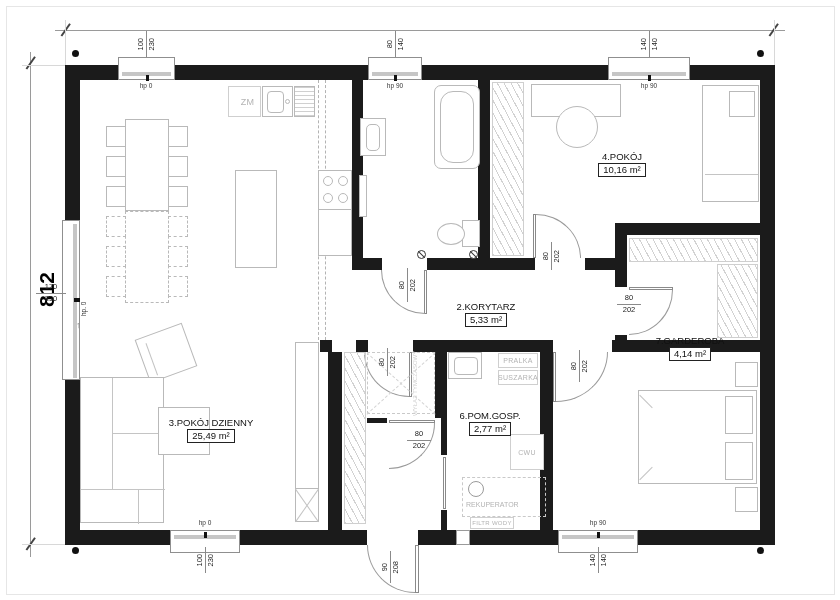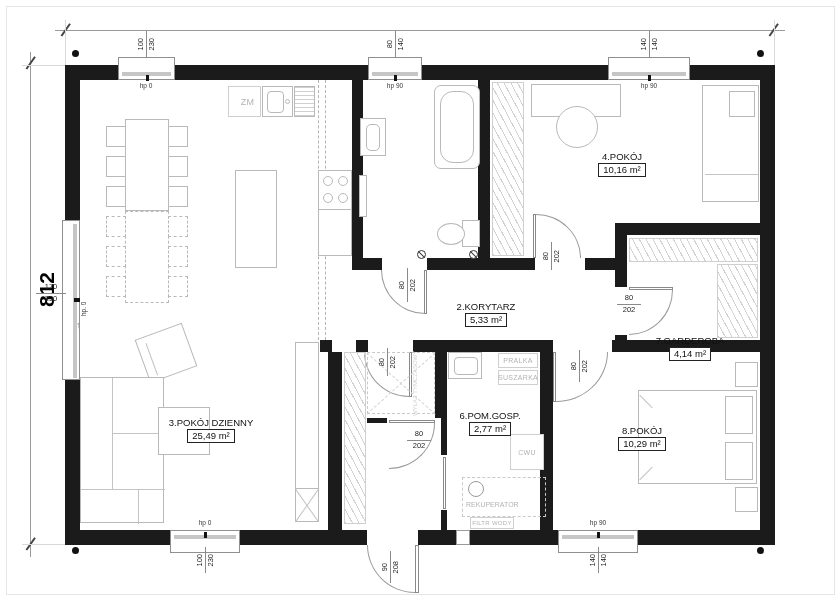--- a/index.html
+++ b/index.html
@@ -270,24 +270,20 @@
     <span class="ar">25,49 m²</span>
   </div>
   <div class="rlabel" style="left:562px;top:151px;width:120px;">
     <div>4.POKÓJ</div>
     <span class="ar">10,16 m²</span>
   </div>
   <div class="rlabel" style="left:631px;top:295px;width:118px;margin-top:40px;">
     <div>7.GARDEROBA</div>
     <span class="ar">4,14 m²</span>
   </div>
-  <div class="rlabel" style="left:582px;top:425px;width:120px;">
-    <div>8.POKÓJ</div>
-    <span class="ar">10,29 m²</span>
-  </div>
   <div class="rlabel" style="left:430px;top:410px;width:120px;">
     <div>6.POM.GOSP.</div>
     <span class="ar">2,77 m²</span>
   </div>
 
   <div class="dimv" style="left:126px;top:31px;width:40px;height:26px;">
     <span class="vt">100</span>
       <span class="dl"></span>
       <span class="vt">230</span>
   </div>

